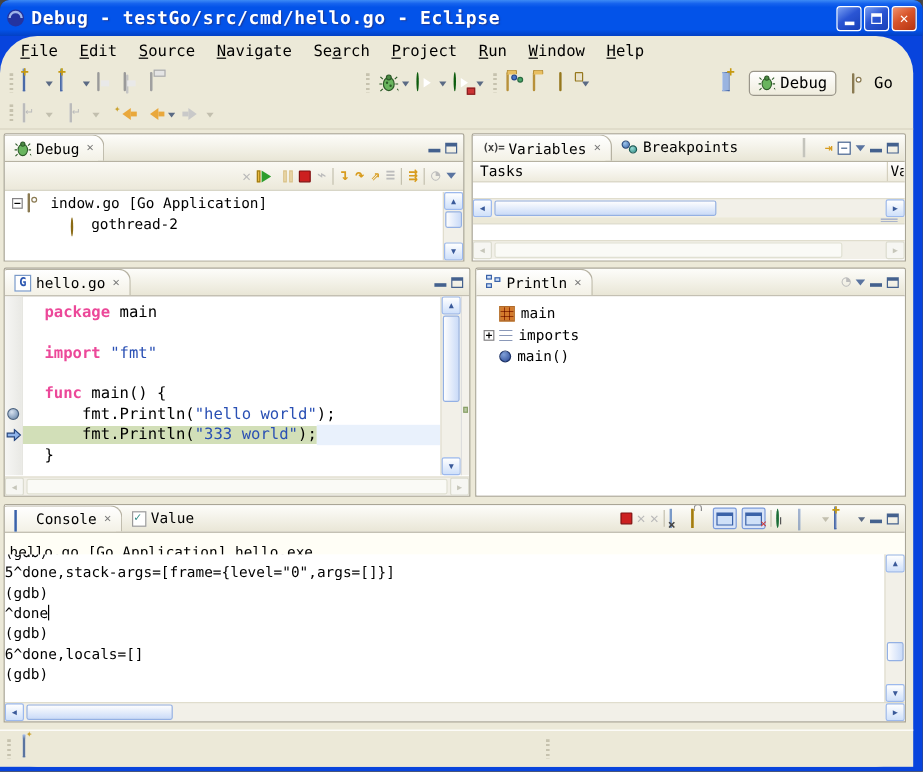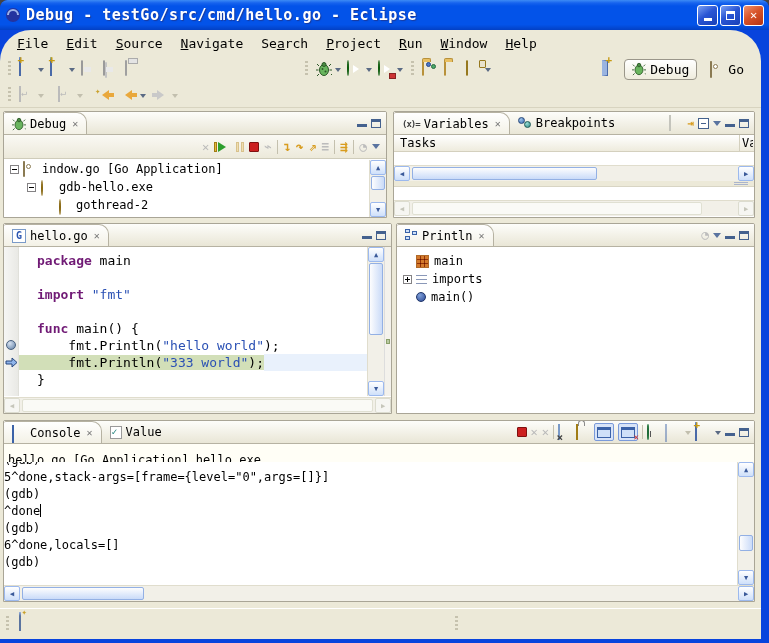--- a/index.html
+++ b/index.html
@@ -140,21 +140,21 @@
   .i-bp2 i:first-child { left:0; top:0; background:radial-gradient(circle at 35% 30%,#9ec4ea,#3a6ab0); border:1px solid #26477a; }
   .i-bp2 i:last-child { left:6px; top:4px; background:radial-gradient(circle at 35% 30%,#9adcd6,#2e8a84); border:1px solid #1c5a56; }
   .i-varsglyph { font-size:9px; font-weight:bold; color:#404040; letter-spacing:-1px; }
 
   
   .ed-body { position:absolute; left:0; right:0; top:23px; bottom:17px; display:flex; }
   .ruler { width:15px; background:linear-gradient(90deg,#f6f6f4,#e9e9e5); border-right:1px solid #e0e0da; flex:none; }
   .codearea { flex:1; position:relative; overflow:hidden; padding-top:5px; }
   .code-line { height:17px; display:flex; align-items:center; font-size:13px; white-space:pre; }
   .code-line .ct { padding-left:18px; }
-  .kw { color:#701a75; font-weight:bold; }
+  .kw { color:#ec4899; font-weight:bold; }
   .str { color:#2a50b4; }
   .pl { color:#000; }
   .hlgreen { background:#d2dfb8; }
   .linefill { flex:1; height:17px; background:#e9f1fc; }
   .mk-bp { position:absolute; left:2px; width:10px; height:10px; border-radius:50%; border:1px solid #49617f;
     background:radial-gradient(circle at 35% 30%,#d7e2f0,#8fa7c4 60%,#5d7899); }
   .overview { position:absolute; right:0; top:23px; bottom:17px; width:7px; background:#f4f2ec; border-left:1px solid #ddd; }
   .ov-mark { position:absolute; left:1px; width:4px; height:5px; background:#b9c9a2; border:1px solid #8aa06a; }
   .i-gofile { width:14px; height:14px; background:#fff; border:1px solid #7a9ac8; color:#2a55b0; font-weight:bold; font-size:10px; display:flex; align-items:center; justify-content:center; }
   .i-outline { width:13px; height:13px; position:relative; }
@@ -359,25 +359,20 @@
         <span class="sep-v"></span>
         <span class="grayglyph">◔</span>
         <span class="vmenu"></span>
       </div>
       <div class="tree" id="debug-tree" style="position:absolute;left:0;right:17px;top:48px;bottom:0;">
           <div class="trow" style="padding-left:6px;">
             <span class="expander "></span>
             <span class="ticon ico-s"><span class="i-launchtag"></span></span>
             <span>indow.go [Go Application]</span>
           </div>
-          <div class="trow" style="padding-left:23px;">
-            <span class="expander "></span>
-            <span class="ticon ico-s" style="padding:1px;"><span class="i-gear"></span></span>
-            <span>gdb-hello.exe</span>
-          </div>
           <div class="trow" style="padding-left:40px;">
             <span class="exp-space"></span>
             <span class="ticon ico-s" style="padding:2px;"><span class="i-gear small"></span></span>
             <span>gothread-2</span>
           </div>
           <div class="trow" style="padding-left:23px;">
             <span class="ticon ico-s" style="padding:2px;"></span>
             <span></span>
           </div>
         </div>

